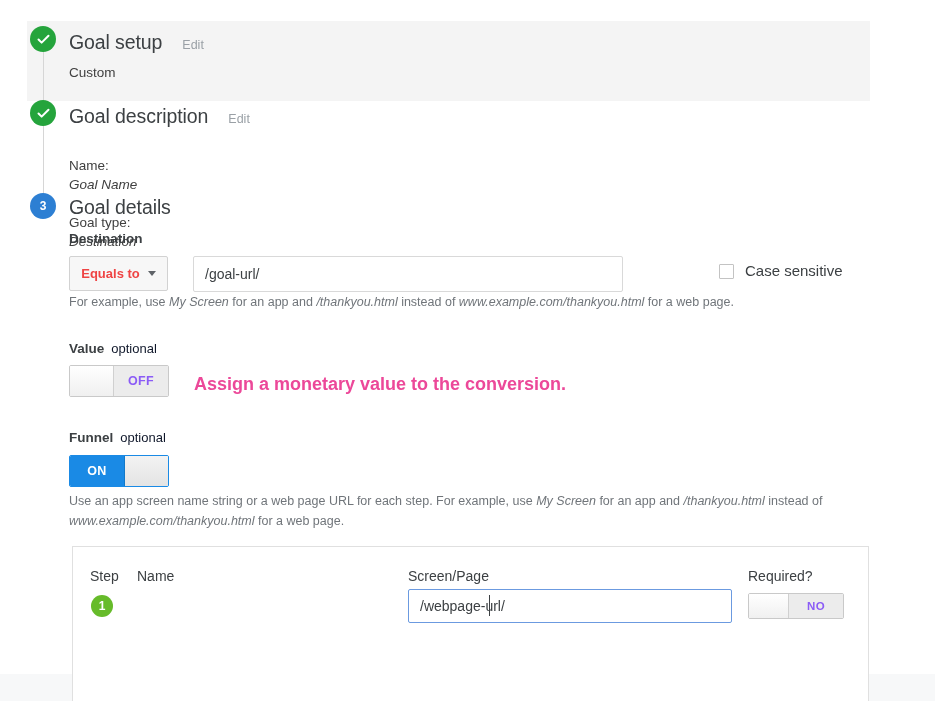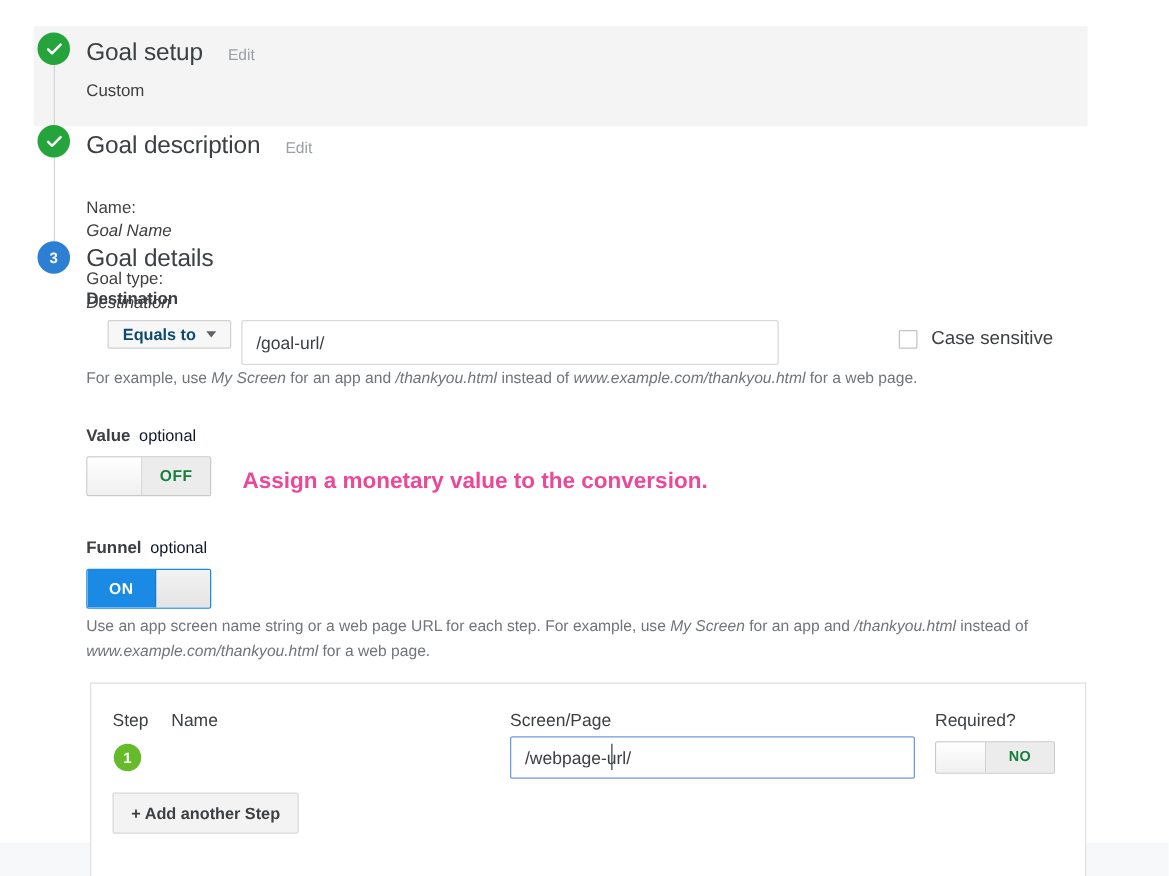--- a/index.html
+++ b/index.html
@@ -67,27 +67,27 @@
     position: absolute;
     font-size: 13.5px; font-weight: 700; color: #3c4043;
   }
   .label-opt {
     font-size: 13px; font-weight: 400; color: #0f172a; margin-left: 7px;
   }
 
   
   .dropdown {
     position: absolute;
-    left: 86px; top: 256px;
-    width: 99px; height: 23px;
+    left: 69px; top: 256px;
+    width: 99px; height: 35px;
     background: #f7f7f7;
     border: 1px solid #d2d2d2;
     border-radius: 2px;
     display: flex; align-items: center; justify-content: center; gap: 8px;
-    font-size: 13px; font-weight: 700; color: #0c4a6e;
+    font-size: 13px; font-weight: 700; color: #ef4444;
     cursor: pointer;
   }
   .caret {
     width: 0; height: 0;
     border-left: 4.5px solid transparent;
     border-right: 4.5px solid transparent;
     border-top: 5px solid #5f6368;
   }
 
   .text-input {
@@ -134,21 +134,21 @@
   }
   .toggle .knob {
     width: 44px;
     background: linear-gradient(#ffffff, #f0f0f0);
   }
   .toggle .track {
     flex: 1;
     display: flex; align-items: center; justify-content: center;
     font-size: 12.5px; font-weight: 700; letter-spacing: 0.4px;
   }
-  .toggle.off .track { background: #ececec; color: #15803d; }
+  .toggle.off .track { background: #ececec; color: #8b5cf6; }
   .toggle.off .knob { border-right: 1px solid #d0d0d0; }
   .toggle.on { border-color: #1a8ae5; }
   .toggle.on .track {
     background: #1a8ae5; color: #ffffff; order: -1;
   }
   .toggle.on .knob {
     background: linear-gradient(#f3f3f3, #e4e4e4);
     border-left: 1px solid #1379c9;
   }
 
@@ -298,15 +298,14 @@
 
 
   <input id="step-url-input" class="text-input focused" type="text" value="/webpage-url/" style="">
   <div class="caret-blink"></div>
 
   <div class="toggle off small" style="left:748px; top:593px;">
     <div class="knob"></div>
     <div class="track">NO</div>
   </div>
 
-  <button class="btn">+ Add another Step</button>
 
 </div>
 
 </body></html>

